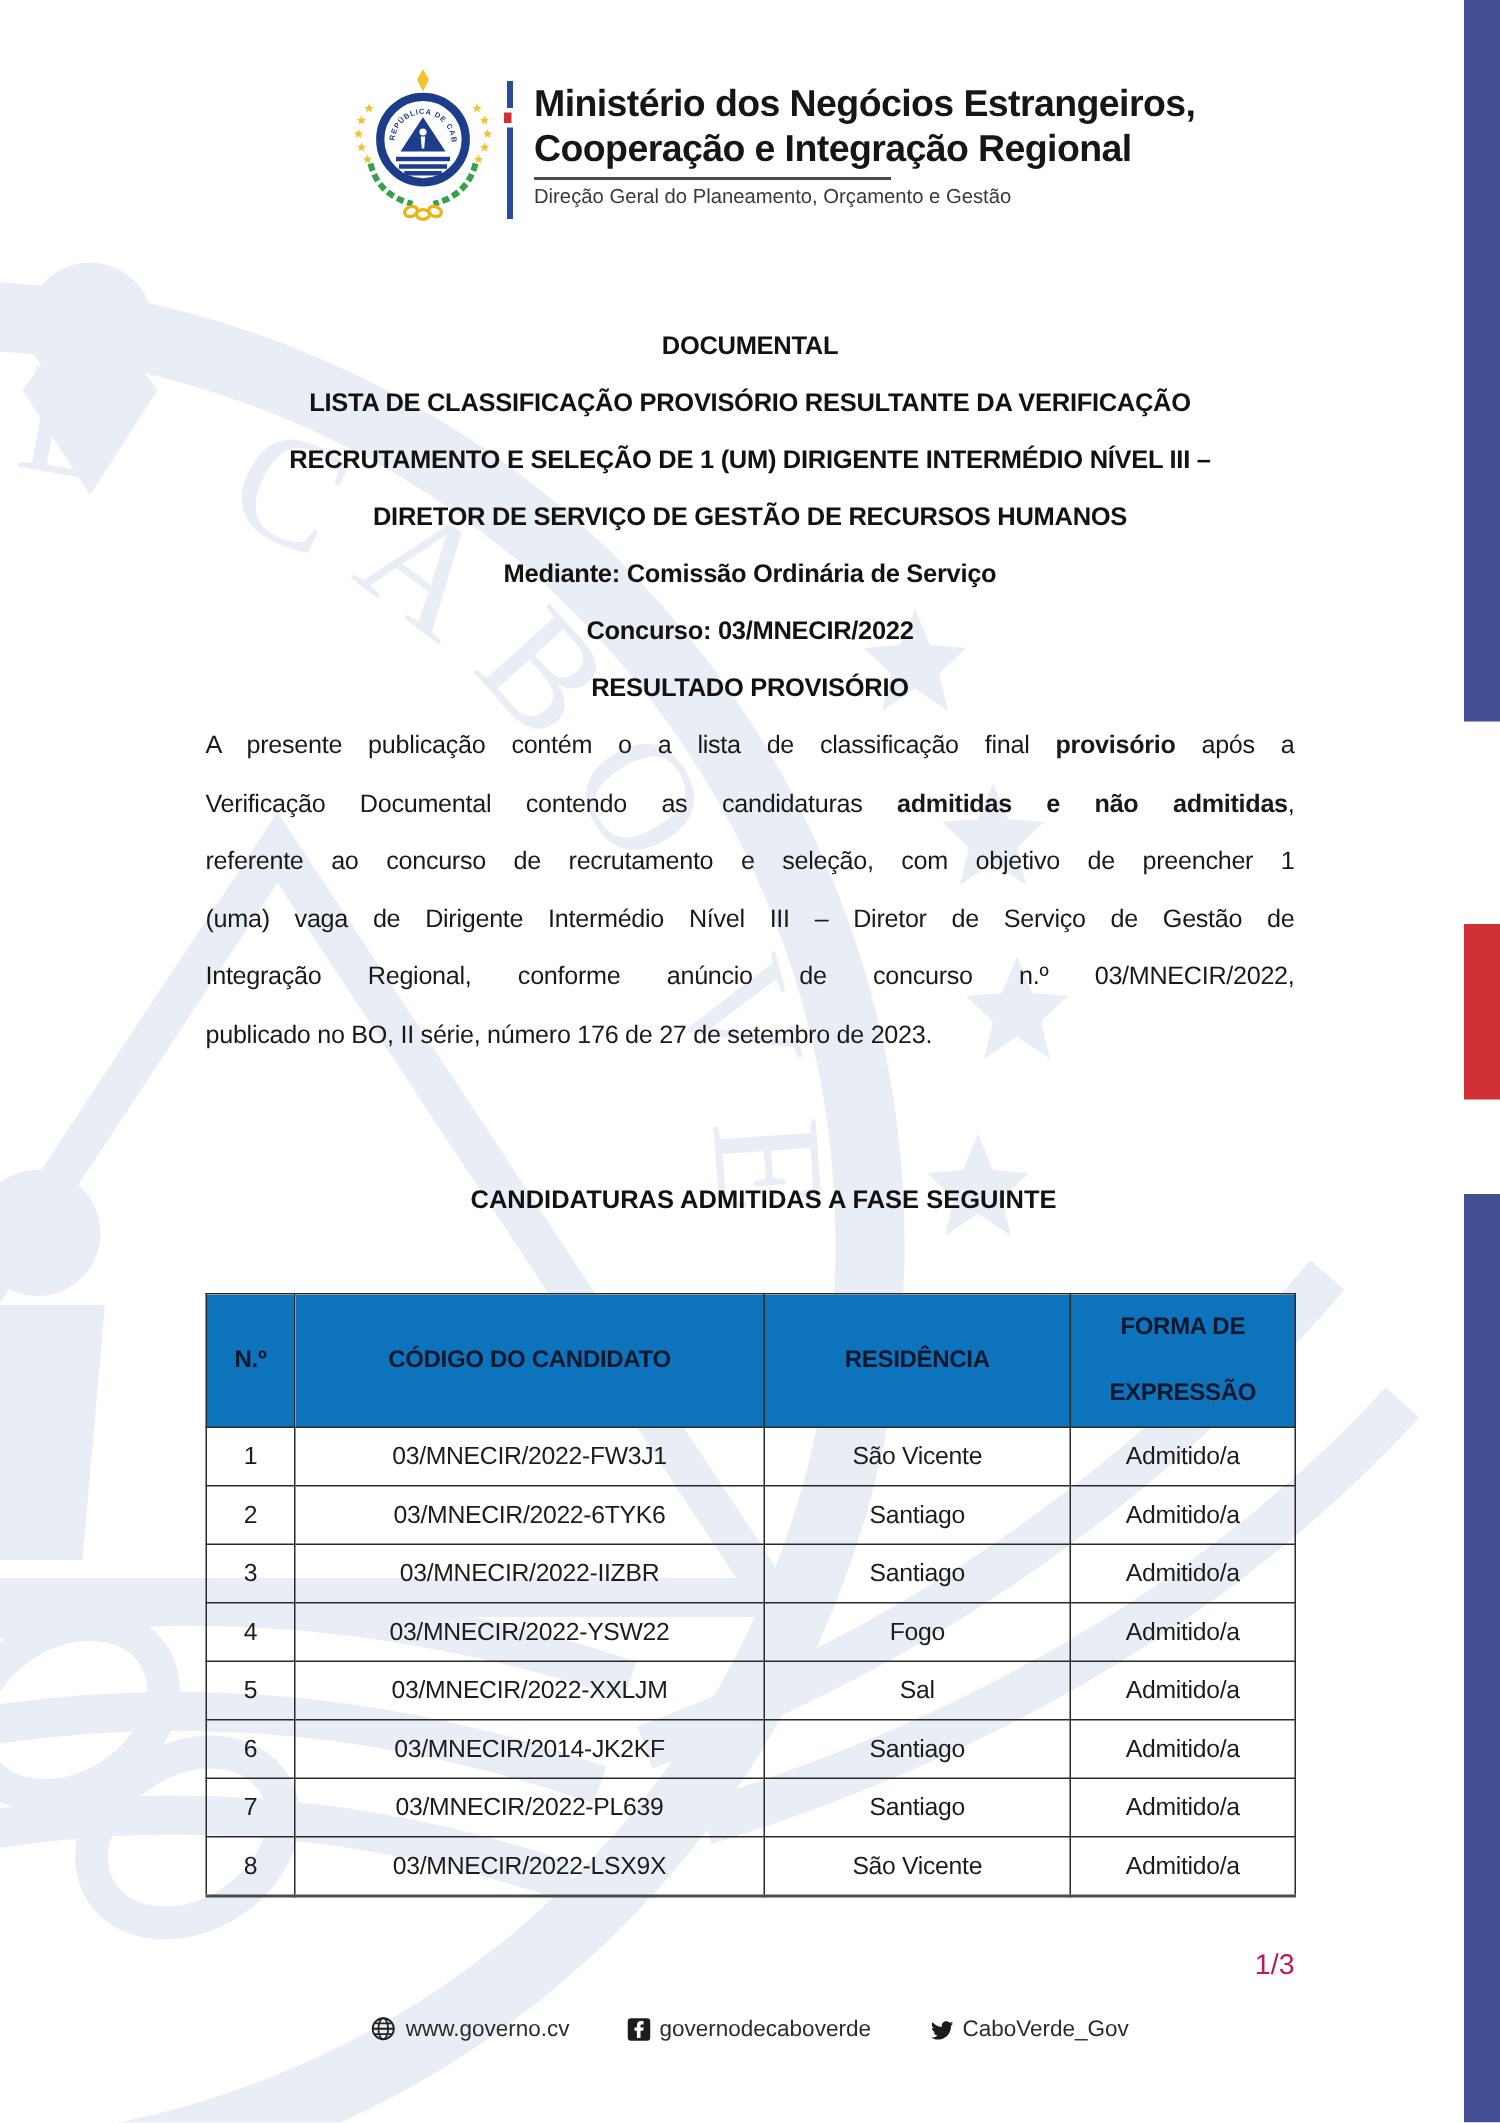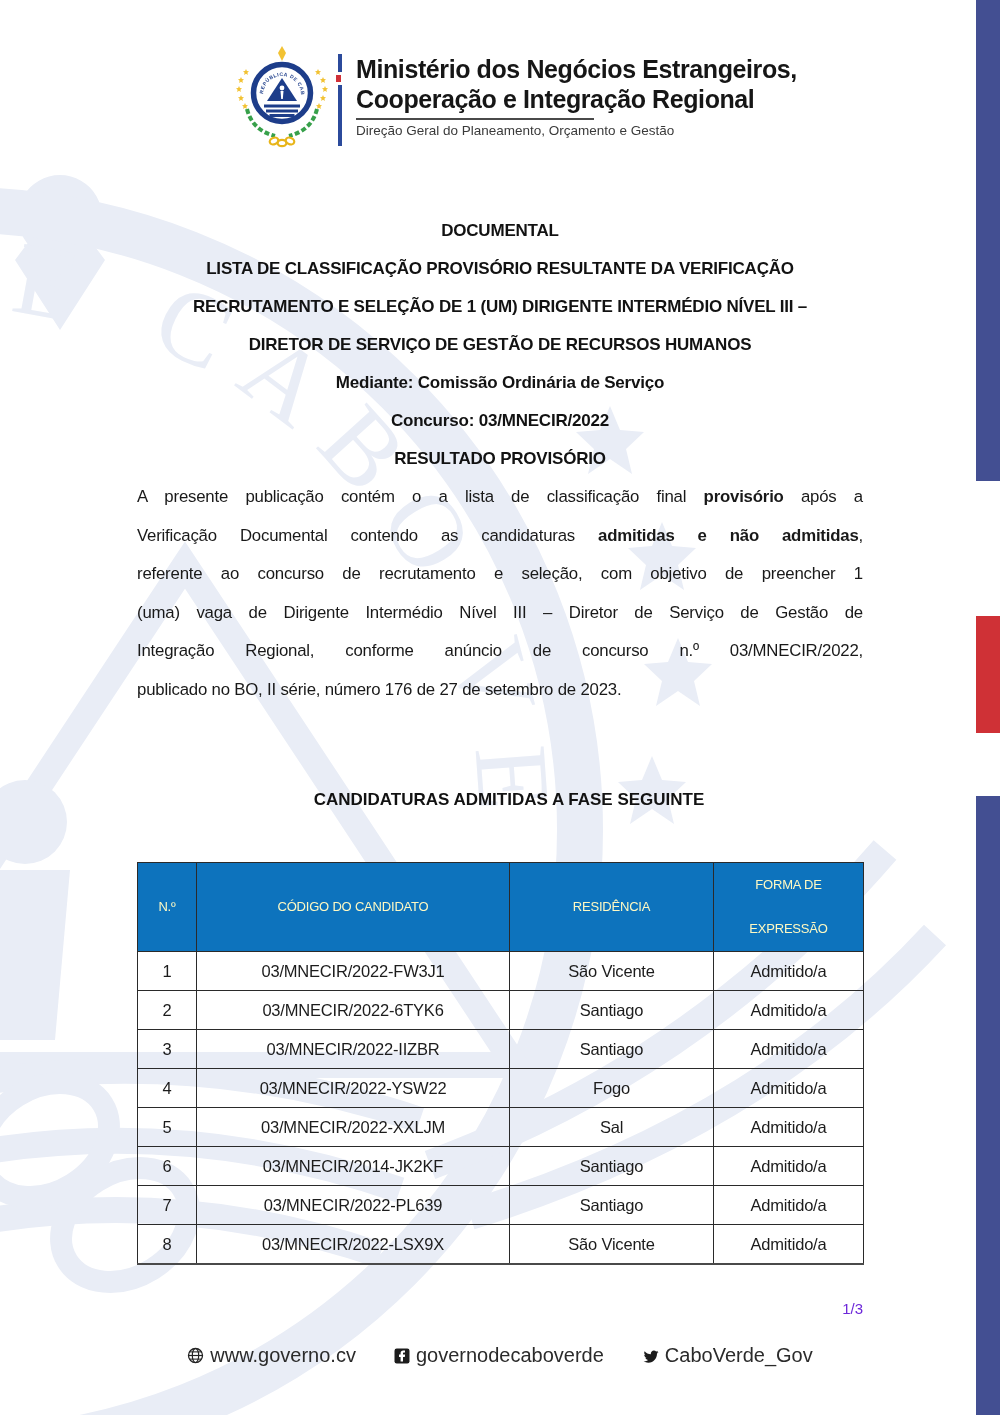--- a/index.html
+++ b/index.html
@@ -52,27 +52,27 @@
   .jl-last{line-height:38.6px;height:38.6px;text-align:left;white-space:nowrap;}
   .b{font-weight:bold;}
 
   
   .section-heading{position:absolute;left:146px;top:790px;width:726px;z-index:2;text-align:center;font-weight:bold;font-size:17px;color:#121212;}
 
   
   .tbl-wrap{position:absolute;left:137px;top:862px;width:726px;z-index:2;}
   table{border-collapse:collapse;table-layout:fixed;width:726px;background:transparent;}
   th,td{border:1px solid #2a2a2a;text-align:center;vertical-align:middle;padding:0 4px;overflow:hidden;}
-  thead th{background:var(--table-header-bg);color:#fef9c3;font-weight:normal;font-size:13px;height:86px;line-height:44px;letter-spacing:-0.2px;}
+  thead th{background:var(--table-header-bg);color:#0f172a;font-weight:bold;font-size:16px;height:86px;line-height:44px;letter-spacing:-0.2px;}
   tbody td{height:38px;font-size:16.5px;color:#1c1c1c;letter-spacing:-0.2px;background:transparent;}
   table{border-bottom:2px solid #4a4a4a;}
 
   
-  .page-number{position:absolute;left:137px;top:1300px;width:726px;z-index:2;text-align:right;font-size:15px;color:#6d28d9;}
-  .footer-links{position:absolute;left:137px;top:1344px;width:726px;z-index:2;display:flex;justify-content:center;gap:38px;align-items:center;font-size:20px;color:#2b2b2b;}
+  .page-number{position:absolute;left:137px;top:1300px;width:726px;z-index:2;text-align:right;font-size:19px;color:#be185d;}
+  .footer-links{position:absolute;left:137px;top:1344px;width:726px;z-index:2;display:flex;justify-content:center;gap:38px;align-items:center;font-size:15px;color:#2b2b2b;}
   .footer-item{display:flex;align-items:center;gap:6px;white-space:nowrap;}
   .footer-item svg{display:block;}
 
   .emblem-ring-text{fill:var(--emblem-blue);font-size:5px;letter-spacing:0.55px;font-family:"Liberation Sans",sans-serif;font-weight:bold;}
 </style>
 </head>
 <body>
 
 <div id="page">
 

